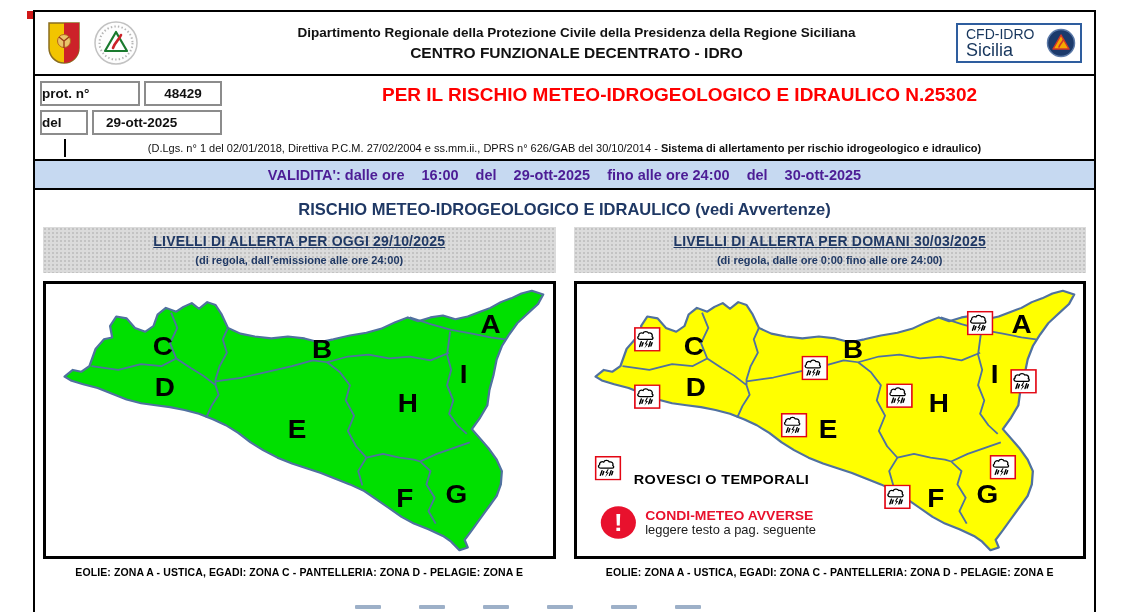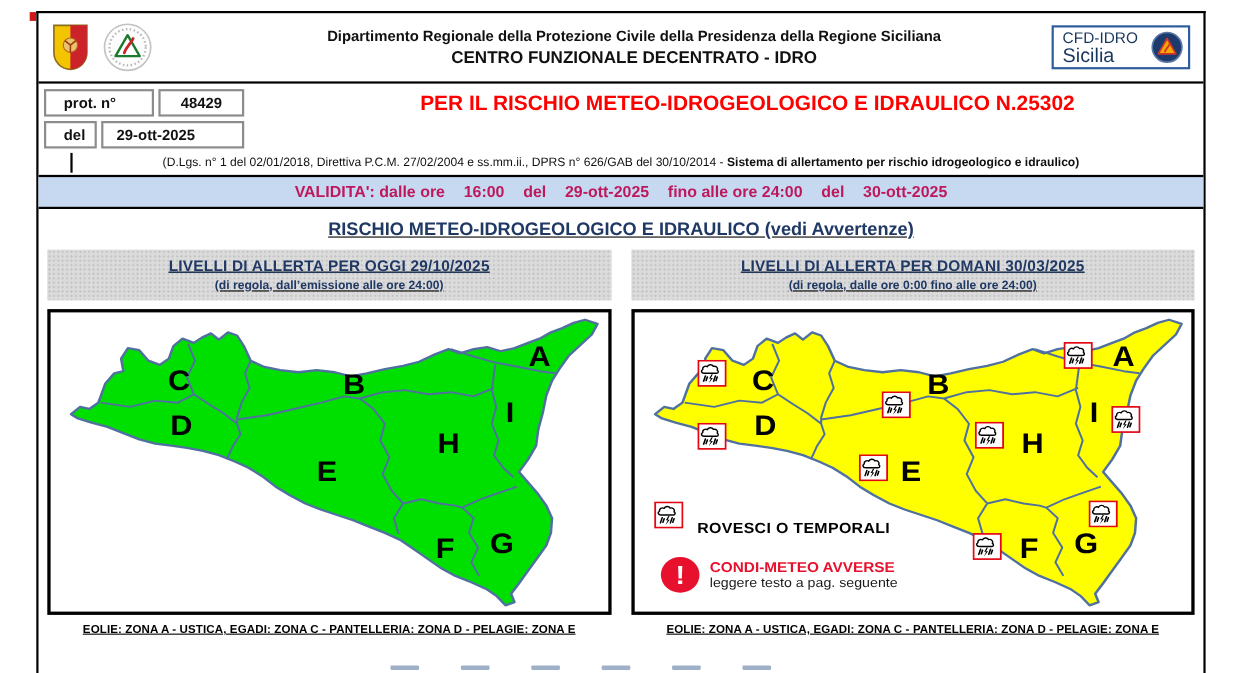--- a/index.html
+++ b/index.html
@@ -18,42 +18,42 @@
   .cfd-box { width: 126px; height: 40px; border: 2px solid #2e5d9e; display: flex; align-items: center;
              justify-content: space-between; padding: 2px 4px 2px 8px; background: #fff; }
   .cfd-text { color: #17365d; line-height: 1.02; }
   .cfd-l1 { font-size: 14px; }
   .cfd-l2 { font-size: 18px; }
 
   
   .title-section { position: relative; height: 62px; }
   .fields { position: absolute; left: 5px; top: 5px; font-size: 13.5px; font-weight: bold; color: #111; }
   .field-row { display: flex; gap: 4px; margin-bottom: 4px; }
-  .fbox { border: 2px solid #8c8c8c; height: 25px; display: flex; align-items: center; padding: 0 16px; background: #fff; }
+  .fbox { border: 2px solid #8c8c8c; height: 25px; display: flex; align-items: center; padding: 0 0; background: #fff; }
   .fbox.lab1 { width: 100px; }
   .fbox.val1 { width: 78px; justify-content: center; }
   .fbox.lab2 { width: 48px; }
   .fbox.val2 { width: 130px; padding-left: 12px; }
   .titles { position: absolute; left: 240px; right: 10px; top: 3px; text-align: center; color: #f00; font-weight: bold; }
   .title-l1 { font-size: 19px; letter-spacing: .2px; }
   .title-l2 { font-size: 19px; margin-top: 5px; }
   .title-num { }
   .v-tick { position: absolute; left: 24px; bottom: -18px; width: 2px; height: 18px; background: #000; }
 
   
   .smallprint { text-align: center; font-size: 11px; color: #111; padding: 4px 0 5px; }
   .smallprint b { font-weight: bold; }
 
   
   .validity { height: 31px; background: #c6d9f1; border-top: 2px solid #000; border-bottom: 2px solid #000;
               display: flex; align-items: center; justify-content: center; gap: 17px;
-              font-weight: bold; font-size: 14.5px; color: #be185d; }
-
-  
-  .main { padding: 7px 8px 0 8px; text-decoration: underline; }
+              font-weight: bold; font-size: 14.5px; color: #4c1d95; }
+
+  
+  .main { padding: 7px 8px 0 8px; }
   .risk-title { text-align: center; color: #1f3864; font-weight: bold; font-size: 16.5px; margin: 3px 0 8px; }
   .panels-row { display: flex; gap: 18px; }
   .panel { flex: 1; min-width: 0; }
   .panel-header { background-color: #dbdbdb;
                   background-image: radial-gradient(#c3c3c3 .8px, transparent .9px);
                   background-size: 4px 4px;
                   text-align: center; padding: 6px 0 7px; }
   .panel-header .ph1 { color: #1f3864; font-weight: bold; font-size: 14px; text-decoration: underline; letter-spacing: .2px; }
   .panel-header .ph2 { color: #1f3864; font-weight: bold; font-size: 11px; margin-top: 5px; }
   .map-box { margin-top: 8px; border: 3px solid #000; height: 278px; background: #fff; position: relative; overflow: hidden; }

